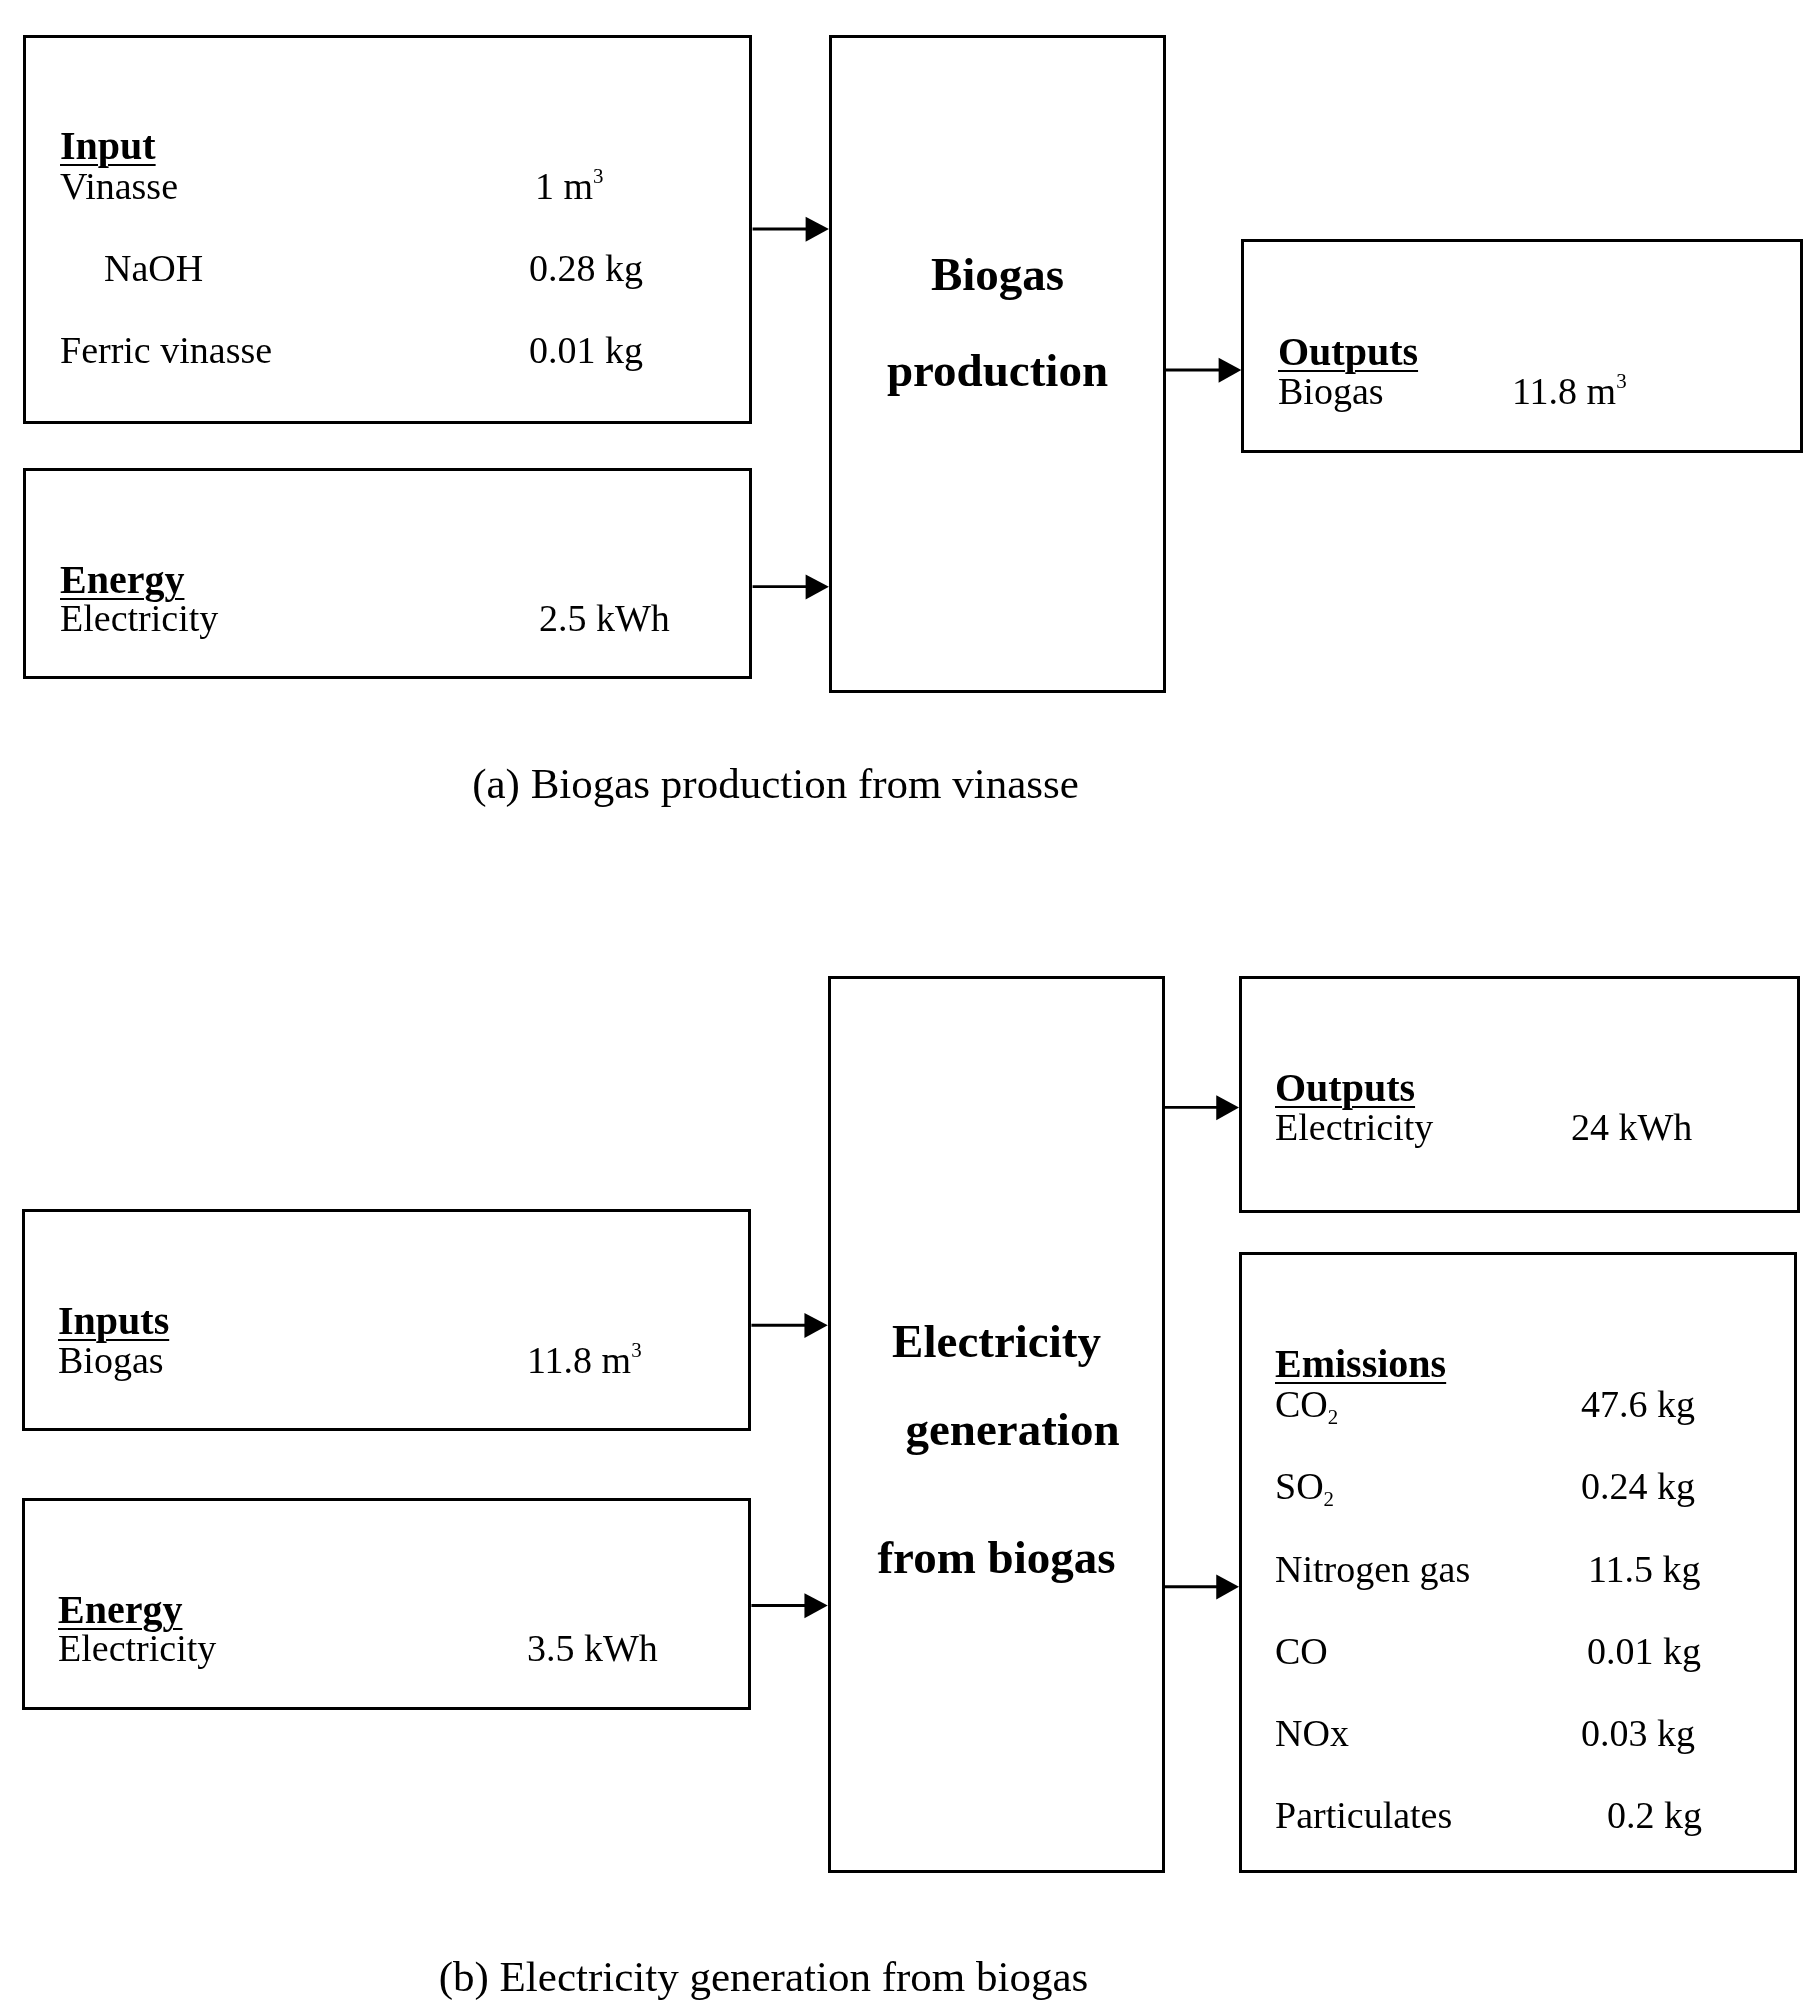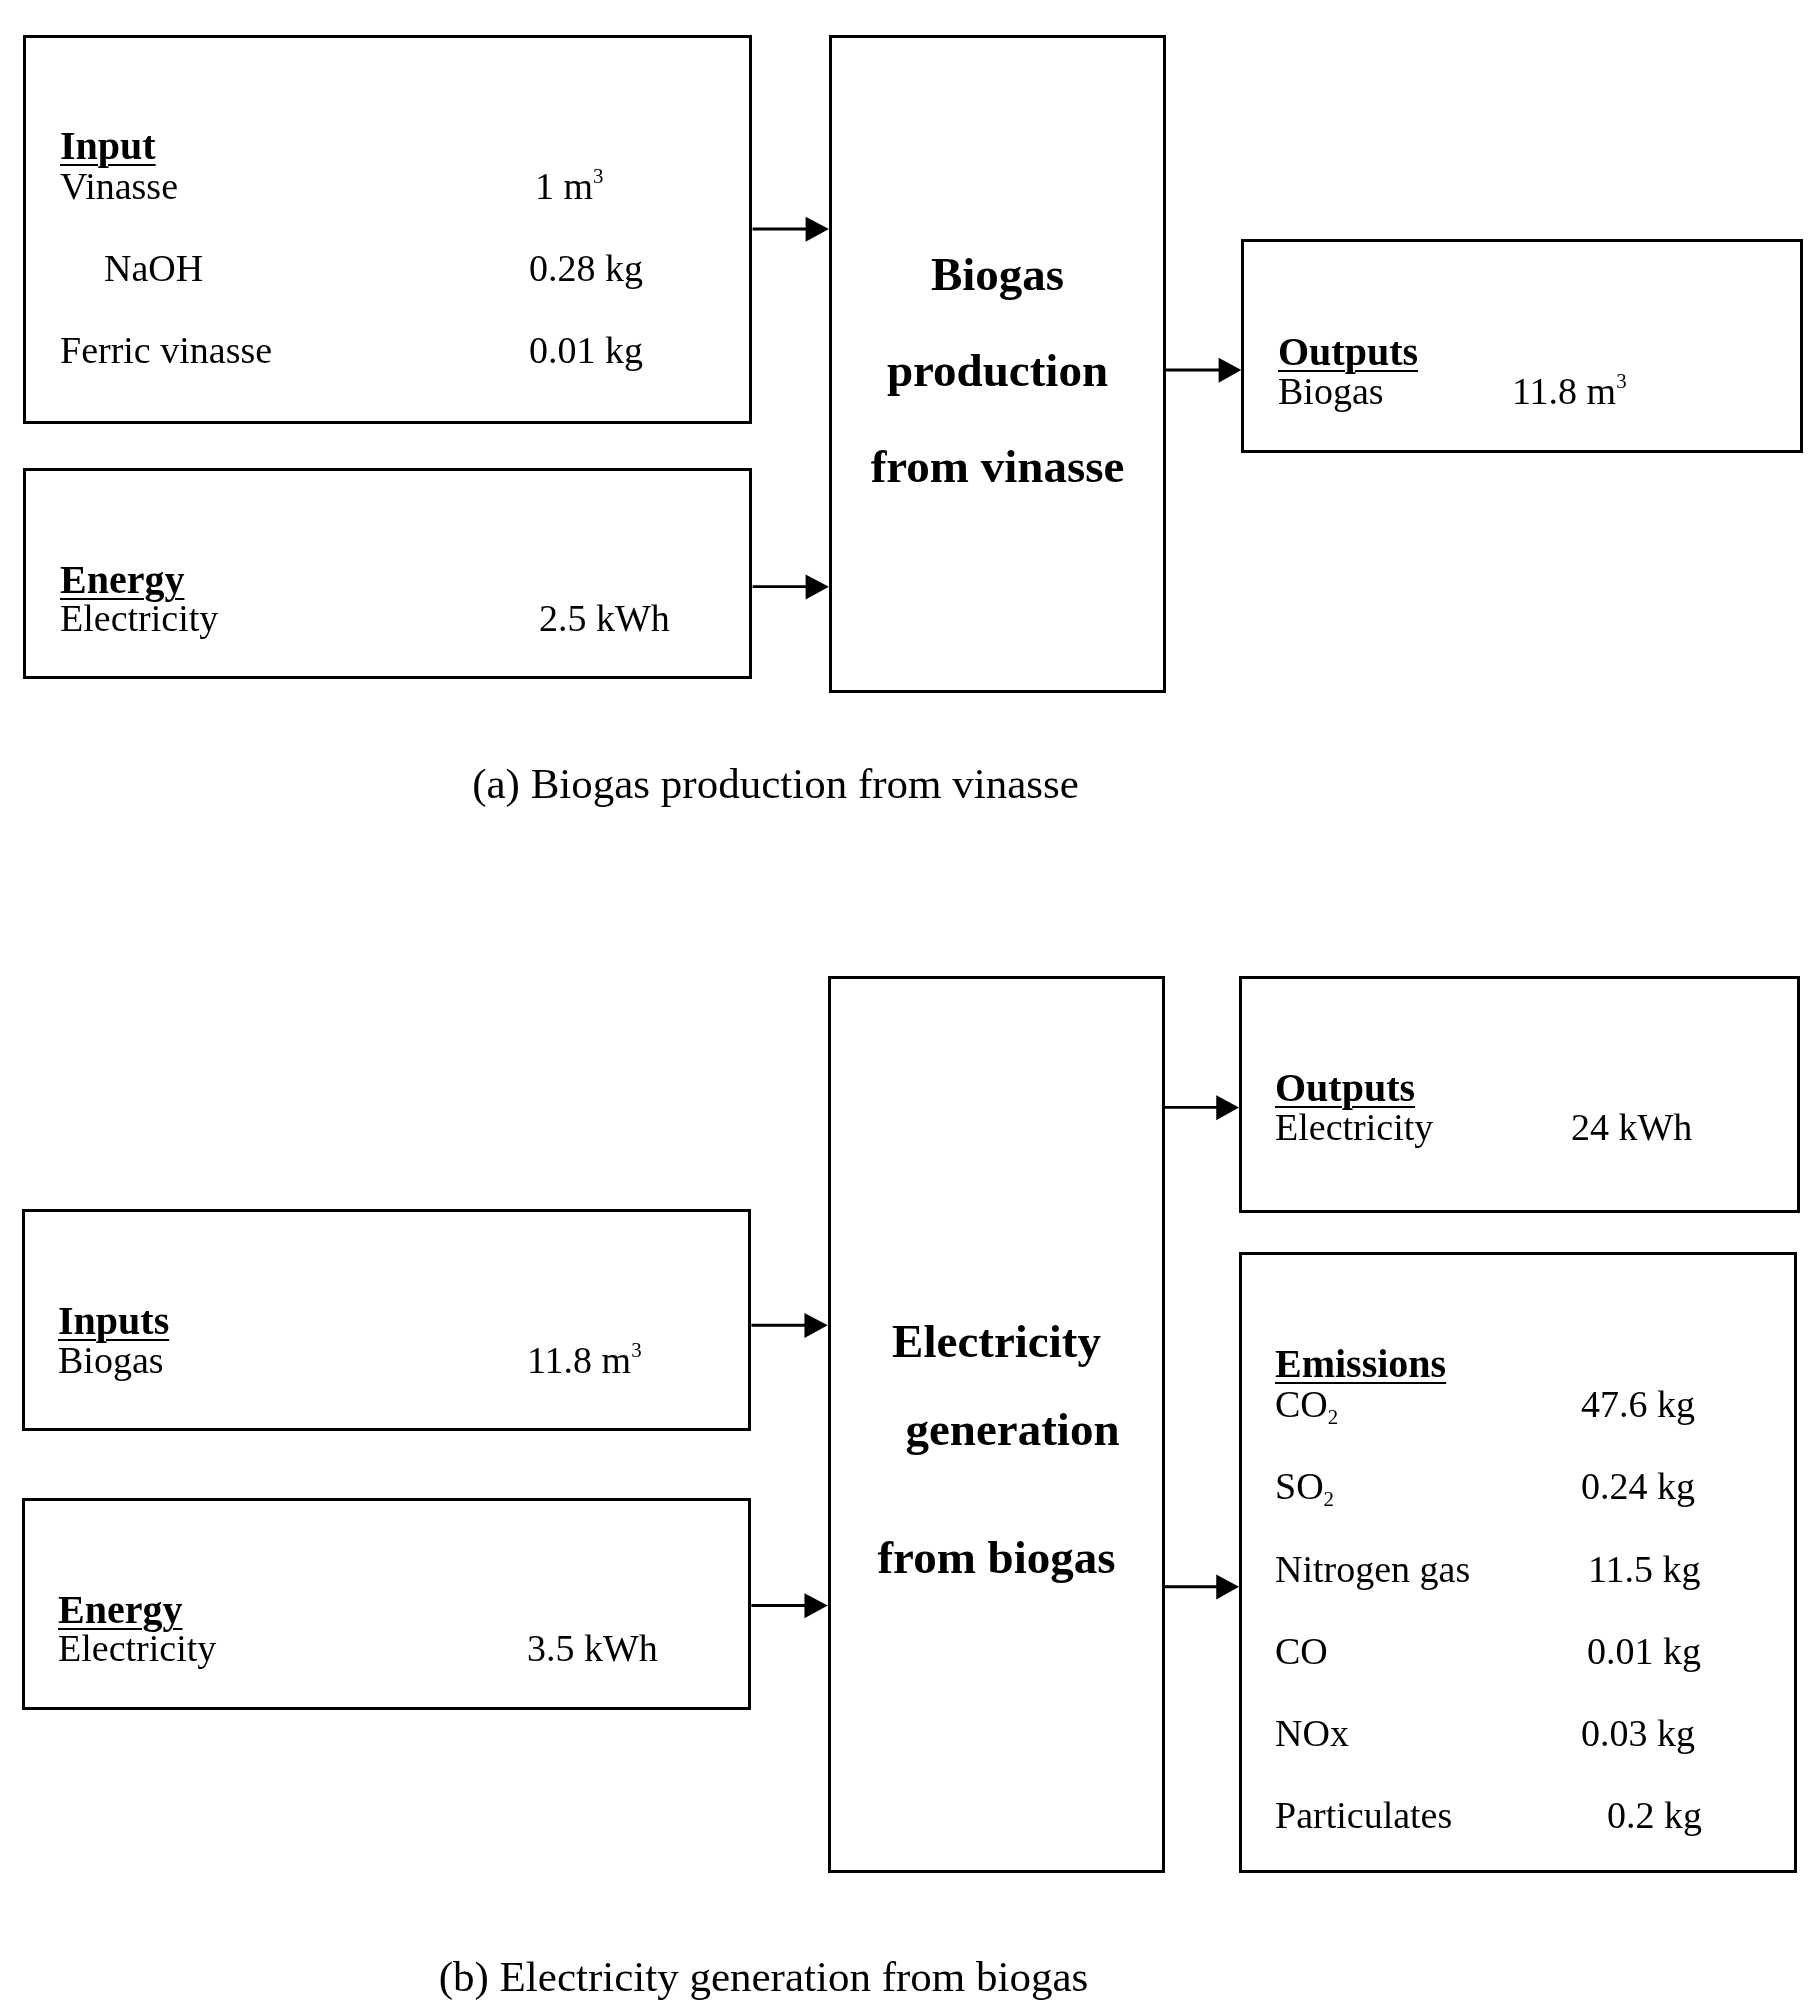--- a/index.html
+++ b/index.html
@@ -31,21 +31,20 @@
   <span class="t val" style="left:529px; top:331px;">0.01 kg</span>
 
   <div class="box" style="left:23px; top:468px; width:729px; height:211px;"></div>
   <span class="t hdr" style="left:60px; top:517px;">Energy</span>
   <span class="t lbl" style="left:60px; top:599px;">Electricity</span>
   <span class="t val" style="left:539px; top:599px;">2.5 kWh</span>
 
   <div class="box" style="left:829px; top:35px; width:337px; height:658px;">
     <span class="center-title" style="top:213px;">Biogas</span>
     <span class="center-title" style="top:309px;">production</span>
-    <span class="center-title" style="top:405px;">from vinasse</span>
   </div>
 
   <div class="box" style="left:1241px; top:239px; width:562px; height:214px;"></div>
   <span class="t hdr" style="left:1278px; top:289px;">Outputs</span>
   <span class="t lbl" style="left:1278px; top:372px;">Biogas</span>
   <span class="t val" style="left:1512px; top:372px;"><span>11.8 m</span><sup>3</sup></span>
 
   <span class="caption" style="top:762px; padding-left:47px; box-sizing:border-box;">(a) Biogas production from vinasse</span>
 </div>
 

